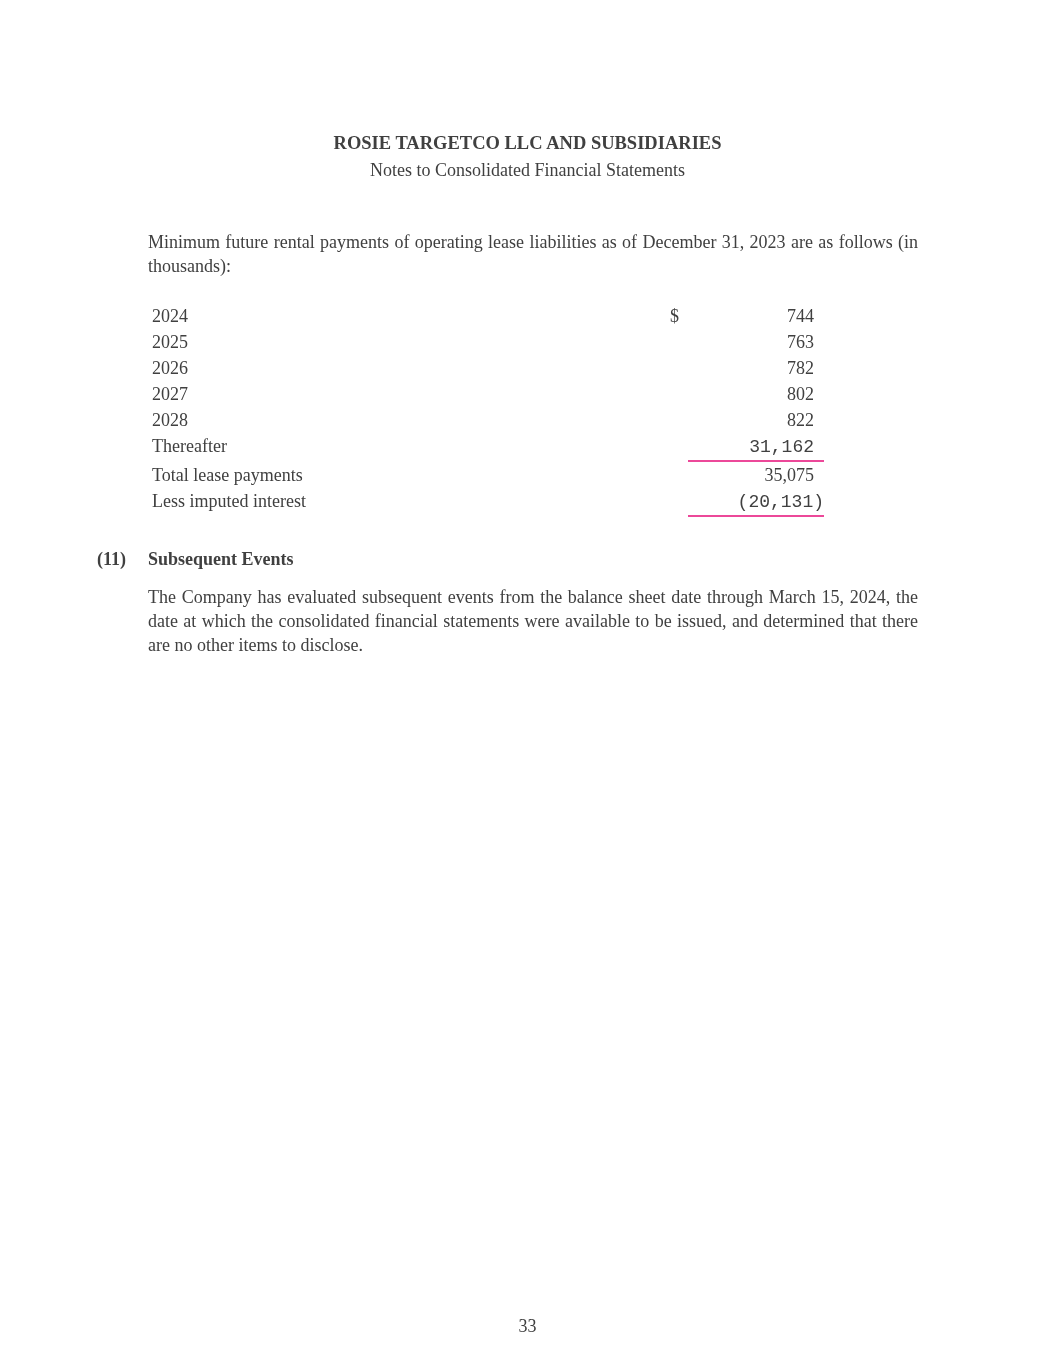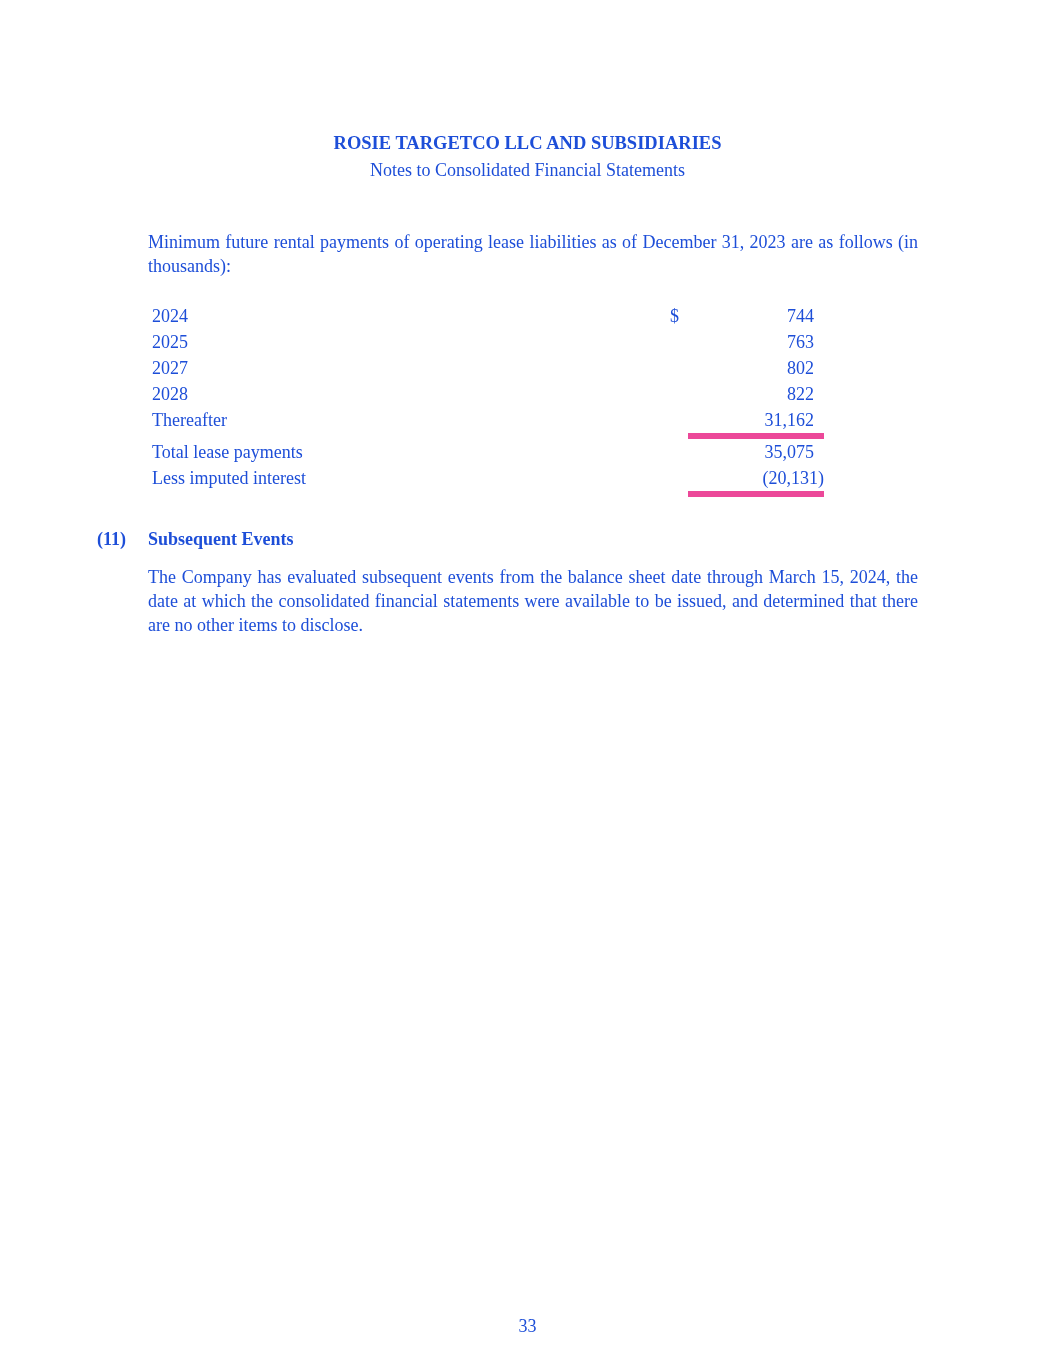--- a/index.html
+++ b/index.html
@@ -3,21 +3,21 @@
 <meta charset="utf-8">
 <style>
   html, body { margin: 0; padding: 0; }
   .page {
     width: 1055px;
     height: 1365px;
     background: #ffffff;
     position: relative;
     font-family: "Liberation Serif", serif;
     font-size: 18px;
-    color: #1d4ed8;
+    color: #404040;
     overflow: hidden;
   }
   .doc-header {
     padding-top: 130px;
     text-align: center;
     line-height: 27px;
   }
   .doc-header .company {
     font-weight: bold;
     font-size: 18.5px;
@@ -41,21 +41,21 @@
   }
   td.lbl { width: 518px; }
   td.lbl.indent { padding-left: 33px; }
   td.cur { width: 18px; }
   td.val {
     width: 126px;
     text-align: right;
     padding-right: 10px;
   }
   td.val.paren { padding-right: 0; }
-  td.rule-below  { border-bottom: 6px solid #ec4899; }
+  td.rule-below  { border-bottom: 2px solid #ec4899; font-family: Liberation Mono, monospace; }
   td.rule-double { border-bottom: 6px double #000; }
   .se-heading {
     margin: 32px 0 0 97px;
     display: flex;
     font-weight: bold;
     align-items: flex-end;
   }
   .se-num { width: 51px; }
   .se-body {
     margin: 15px 0 0 148px;
@@ -89,20 +89,25 @@
         <td class="lbl">2024</td>
         <td class="cur">$</td>
         <td class="val">744</td>
       </tr>
       <tr>
         <td class="lbl">2025</td>
         <td class="cur"></td>
         <td class="val">763</td>
       </tr>
       <tr>
+        <td class="lbl">2026</td>
+        <td class="cur"></td>
+        <td class="val">782</td>
+      </tr>
+      <tr>
         <td class="lbl">2027</td>
         <td class="cur"></td>
         <td class="val">802</td>
       </tr>
       <tr>
         <td class="lbl">2028</td>
         <td class="cur"></td>
         <td class="val">822</td>
       </tr>
       <tr>

